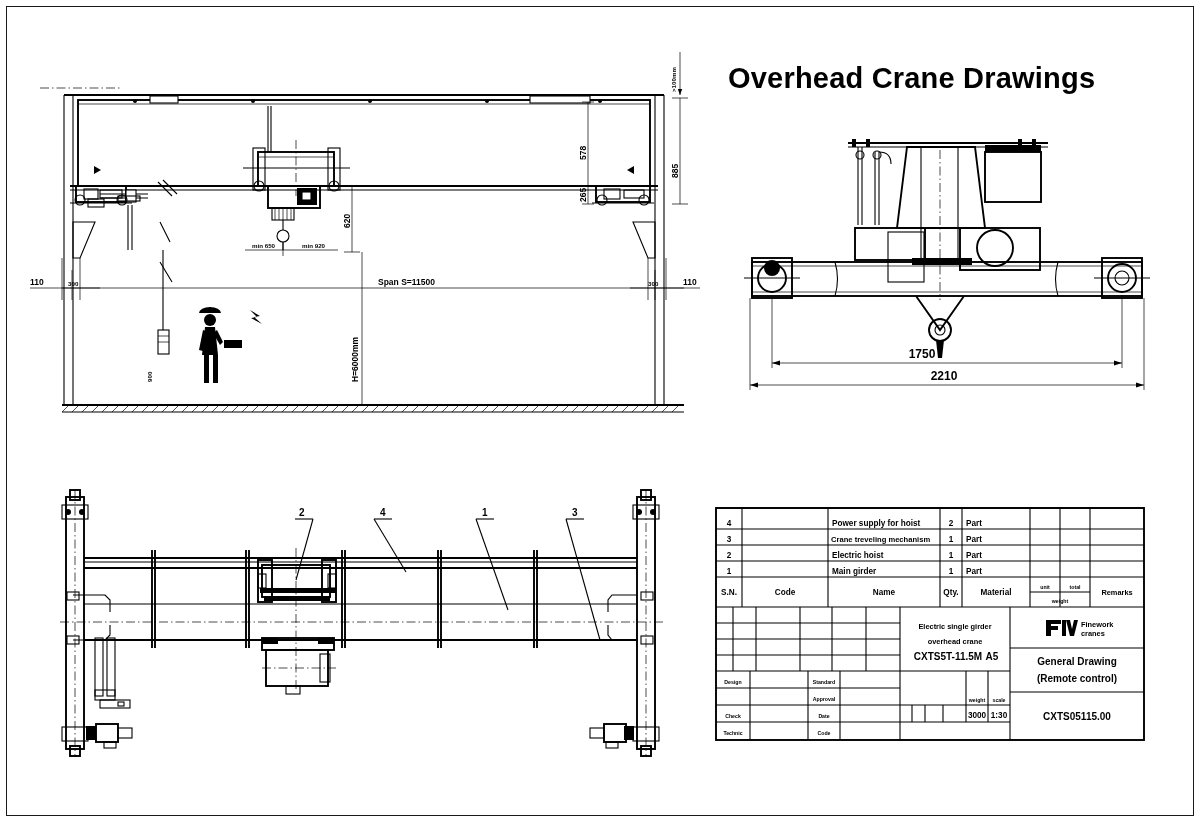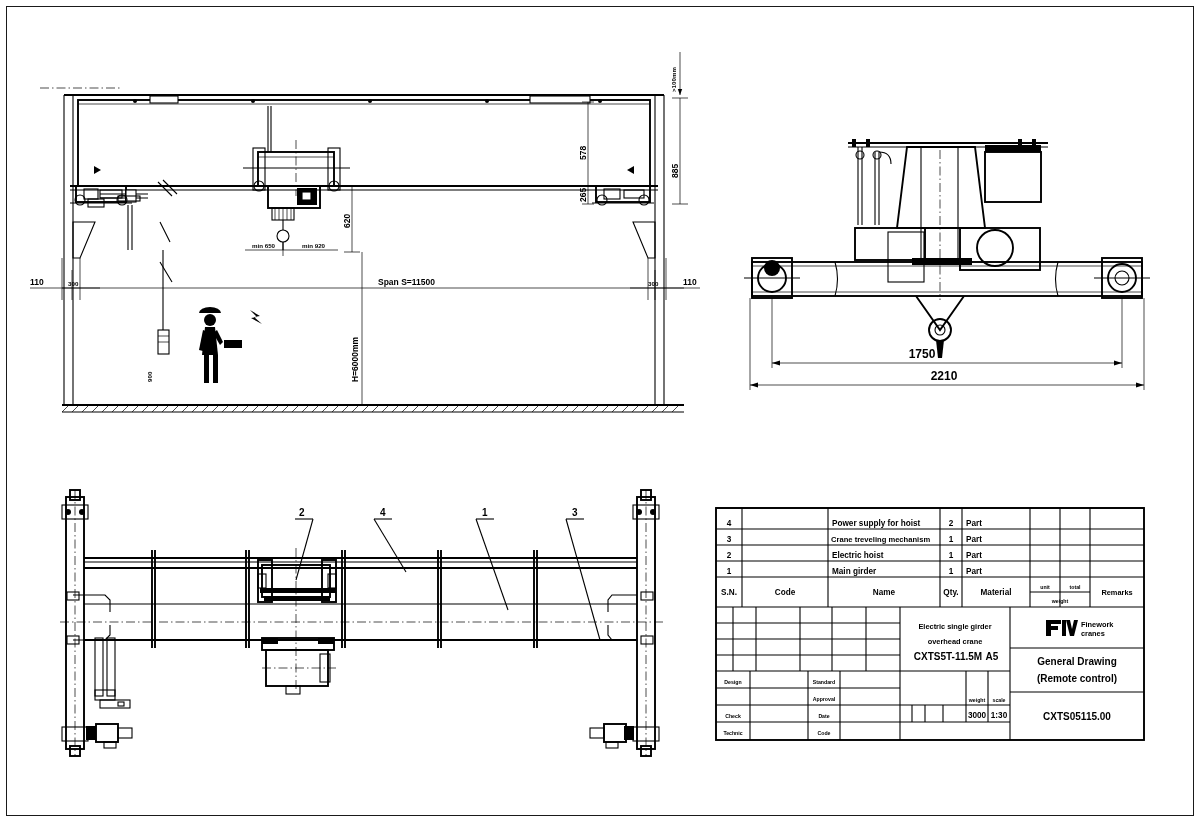--- a/index.html
+++ b/index.html
@@ -39,20 +39,21 @@
   .fillblk{fill:#000;stroke:none;}
   .fillw{fill:#fff;}
 </style>
 </head>
 <body>
 
 <div id="sheet">
 
   <div class="border-outer"></div>
 
+  <div class="title-main">Overhead Crane Drawings</div>
 
   <svg id="drawing" viewBox="0 0 1200 822">
 
     <g>
 
       <g>
         <line class="ln thick" x1="62" y1="405" x2="684" y2="405"></line>
         <line class="ln med" x1="62" y1="412" x2="684" y2="412"></line>
         <g class="ln thin">
           <line x1="62" y1="412" x2="69" y2="405"></line>

